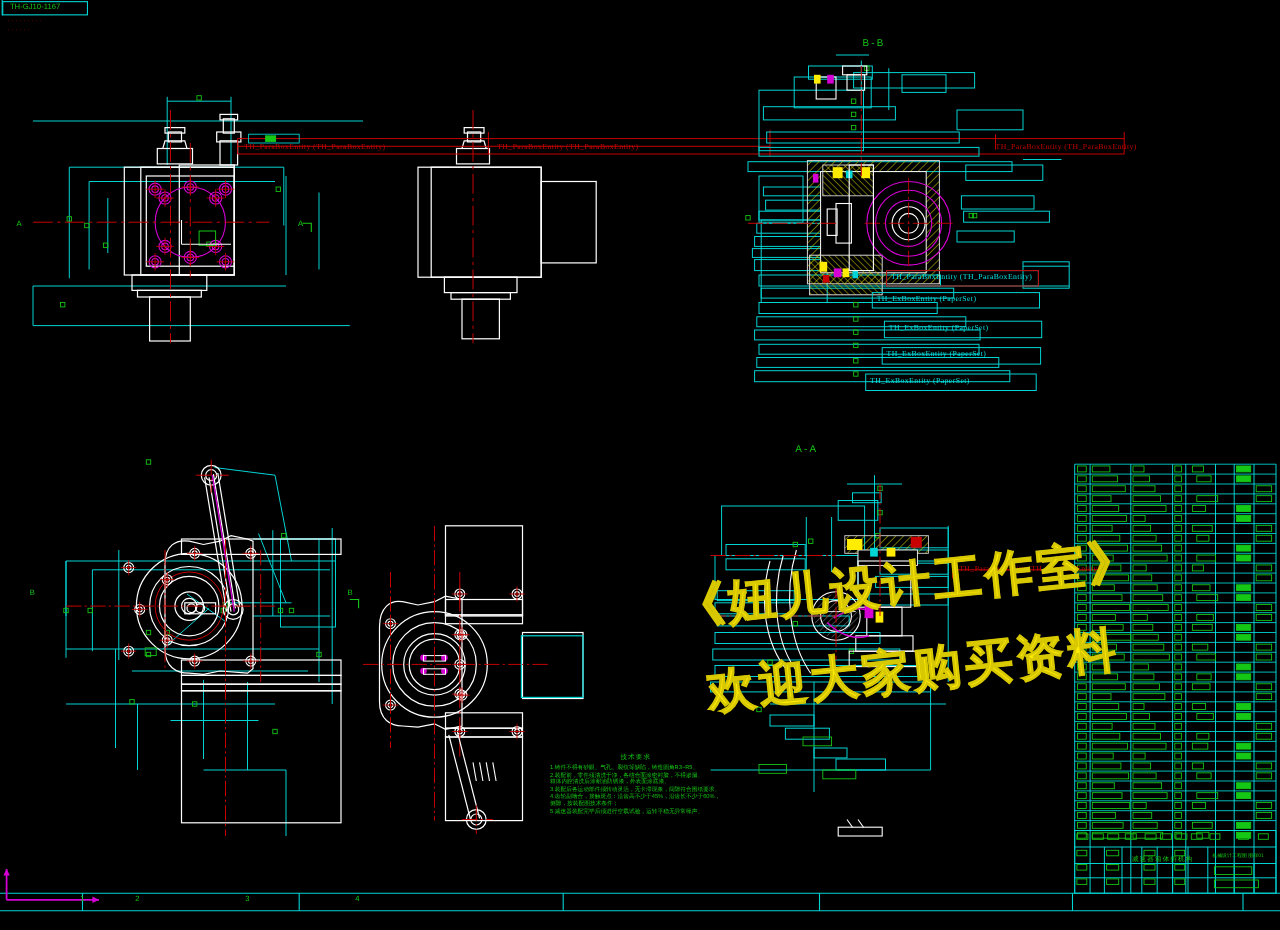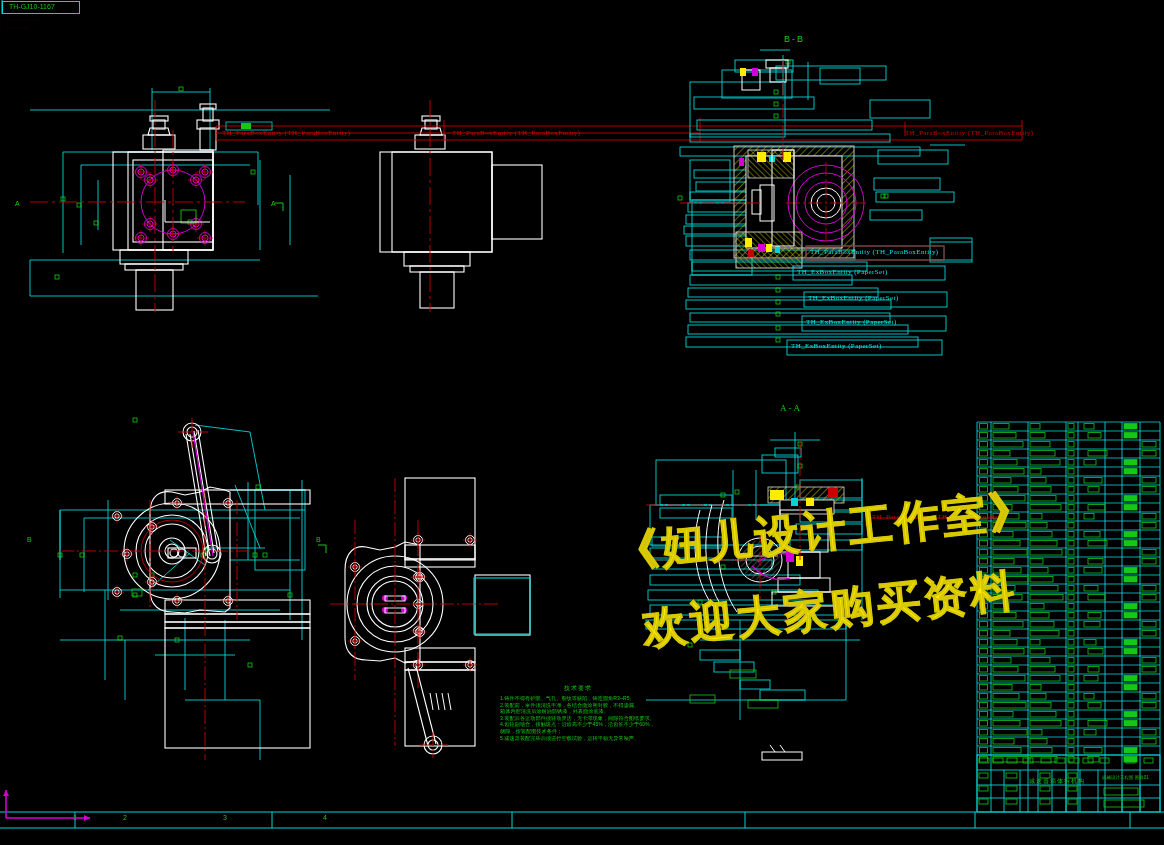--- a/index.html
+++ b/index.html
@@ -879,21 +879,21 @@
     <g></g>
   </svg>
 
   <div class="topchip">
     <span>TH-GJ10-1167</span>
   </div>
   <div class="ghost" style="left:6px;top:16px;">·········</div>
   <div class="ghost" style="left:6px;top:24px;">······</div>
 
   <div class="lbl sect" style="left:784px;top:34px;">B-B</div>
-  <div class="lbl sect" style="left:780px;top:403px;font-family:Liberation Serif, serif;">A-A</div>
+  <div class="lbl sect" style="left:723px;top:403px;">A-A</div>
 
   <div class="lbl zone" style="left:15px;top:200px;">A</div>
   <div class="lbl zone" style="left:271px;top:200px;">A</div>
   <div class="lbl zone" style="left:27px;top:536px;">B</div>
   <div class="lbl zone" style="left:316px;top:536px;">B</div>
 
   <div class="lbl proxy-rd" style="left:222px;top:129px;">TH_ParaBoxEntity (TH_ParaBoxEntity)</div>
   <div class="lbl proxy-rd" style="left:452px;top:129px;">TH_ParaBoxEntity (TH_ParaBoxEntity)</div>
   <div class="lbl proxy-rd" style="left:905px;top:129px;">TH_ParaBoxEntity (TH_ParaBoxEntity)</div>
   <div class="lbl proxy-cy" style="left:810px;top:248px;">TH_ParaBoxEntity (TH_ParaBoxEntity)</div>

